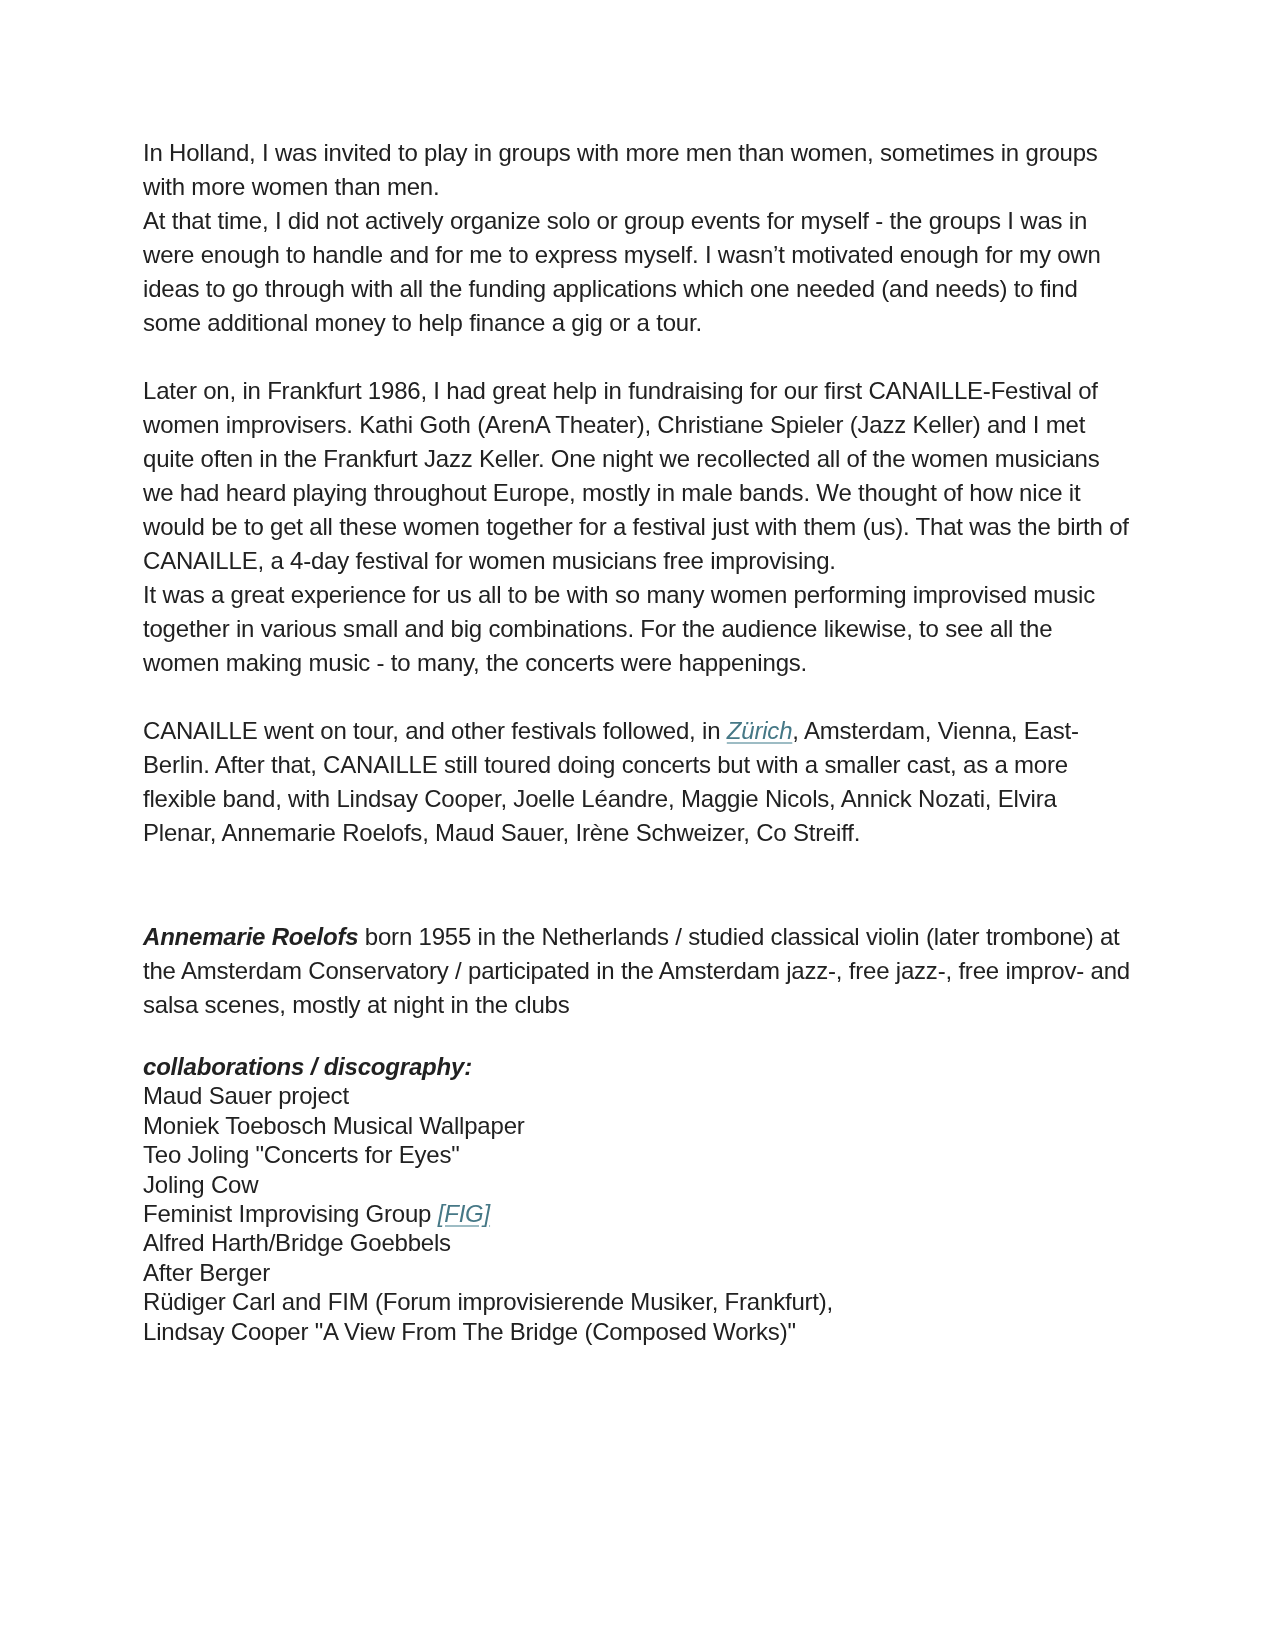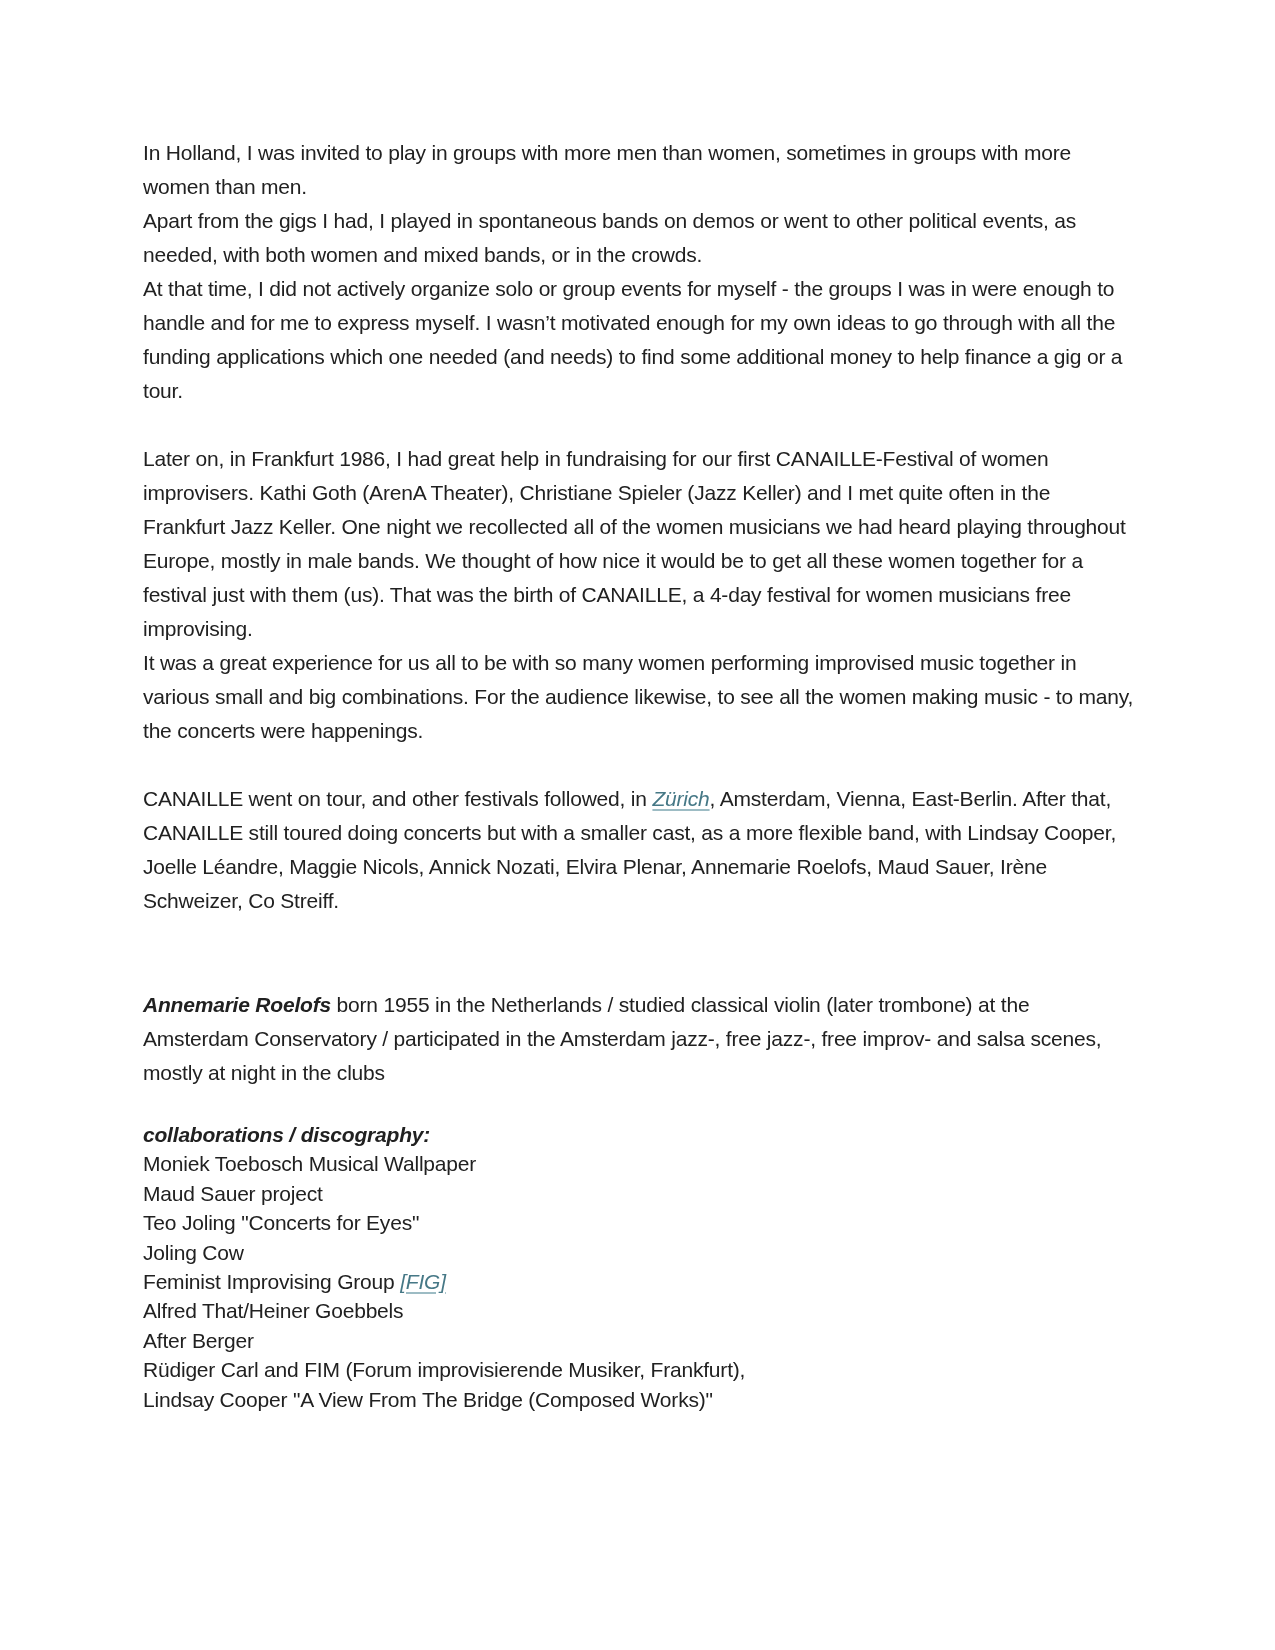--- a/index.html
+++ b/index.html
@@ -16,21 +16,21 @@
     color: #212121;
   }
   .content {
     position: absolute;
     left: 143px;
     top: 136px;
     width: 992px;
   }
   .para {
     margin: 0;
-    font-size: 21px;
+    font-size: 24px;
     line-height: 34px;
     letter-spacing: -0.2px;
     color: #212121;
   }
   .group { margin: 0; }
   .gap-line   { margin-bottom: 34px; }
   .gap-big    { margin-bottom: 70px; }
   .gap-small  { margin-bottom: 30px; }
   .bold { font-weight: 700; font-style: italic; }
   a.doclink {
@@ -45,43 +45,42 @@
     line-height: 29.4px;
   }
 </style>
 </head>
 <body>
 
 <div class="content">
 
   <div class="group gap-line">
     <p class="para">In Holland, I was invited to play in groups with more men than women, sometimes in groups with more women than men.</p>
-    <p class="para">Apart from the gigs I had, I played in spontaneous bands on demos or went to other political events, as needed, with both women and mixed bands, or in the crowds.</p>
     <p class="para">At that time, I did not actively organize solo or group events for myself - the groups I was in were enough to handle and for me to express myself. I wasn’t motivated enough for my own ideas to go through with all the funding applications which one needed (and needs) to find some additional money to help finance a gig or a tour.</p>
   </div>
 
   <div class="group gap-line">
     <p class="para">Later on, in Frankfurt 1986, I had great help in fundraising for our first CANAILLE-Festival of women improvisers. Kathi Goth (ArenA Theater), Christiane Spieler (Jazz Keller) and I met quite often in the Frankfurt Jazz Keller. One night we recollected all of the women musicians we had heard playing throughout Europe, mostly in male bands. We thought of how nice it would be to get all these women together for a festival just with them (us). That was the birth of CANAILLE, a 4-day festival for women musicians free improvising.</p>
     <p class="para">It was a great experience for us all to be with so many women performing improvised music together in various small and big combinations. For the audience likewise, to see all the women making music - to many, the concerts were happenings.</p>
   </div>
 
   <div class="group gap-big">
     <p class="para"><span>CANAILLE went on tour, and other festivals followed, in </span><a class="doclink">Zürich</a><span>, Amsterdam, Vienna, East-Berlin. After that, CANAILLE still toured doing concerts but with a smaller cast, as a more flexible band, with Lindsay Cooper, Joelle Léandre, Maggie Nicols, Annick Nozati, Elvira Plenar, Annemarie Roelofs, Maud Sauer, Irène Schweizer, Co Streiff.</span></p>
   </div>
 
   <div class="group gap-small">
     <p class="para"><span class="bold">Annemarie Roelofs</span><span> born 1955 in the Netherlands / studied classical violin (later trombone) at the Amsterdam Conservatory / participated in the Amsterdam jazz-, free jazz-, free improv- and salsa scenes, mostly at night in the clubs</span></p>
   </div>
 
   <div class="group disco">
     <p class="para bold">collaborations / discography:</p>
+    <p class="para">Maud Sauer project</p>
     <p class="para">Moniek Toebosch Musical Wallpaper</p>
-    <p class="para">Maud Sauer project</p>
     <p class="para">Teo Joling "Concerts for Eyes"</p>
     <p class="para">Joling Cow</p>
     <p class="para"><span>Feminist Improvising Group </span><a class="doclink">[FIG]</a></p>
-    <p class="para">Alfred That/Heiner Goebbels</p>
+    <p class="para">Alfred Harth/Bridge Goebbels</p>
     <p class="para">After Berger</p>
     <p class="para">Rüdiger Carl and FIM (Forum improvisierende Musiker, Frankfurt),</p>
     <p class="para">Lindsay Cooper "A View From The Bridge (Composed Works)"</p>
   </div>
 
 </div>
 
 </body></html>

